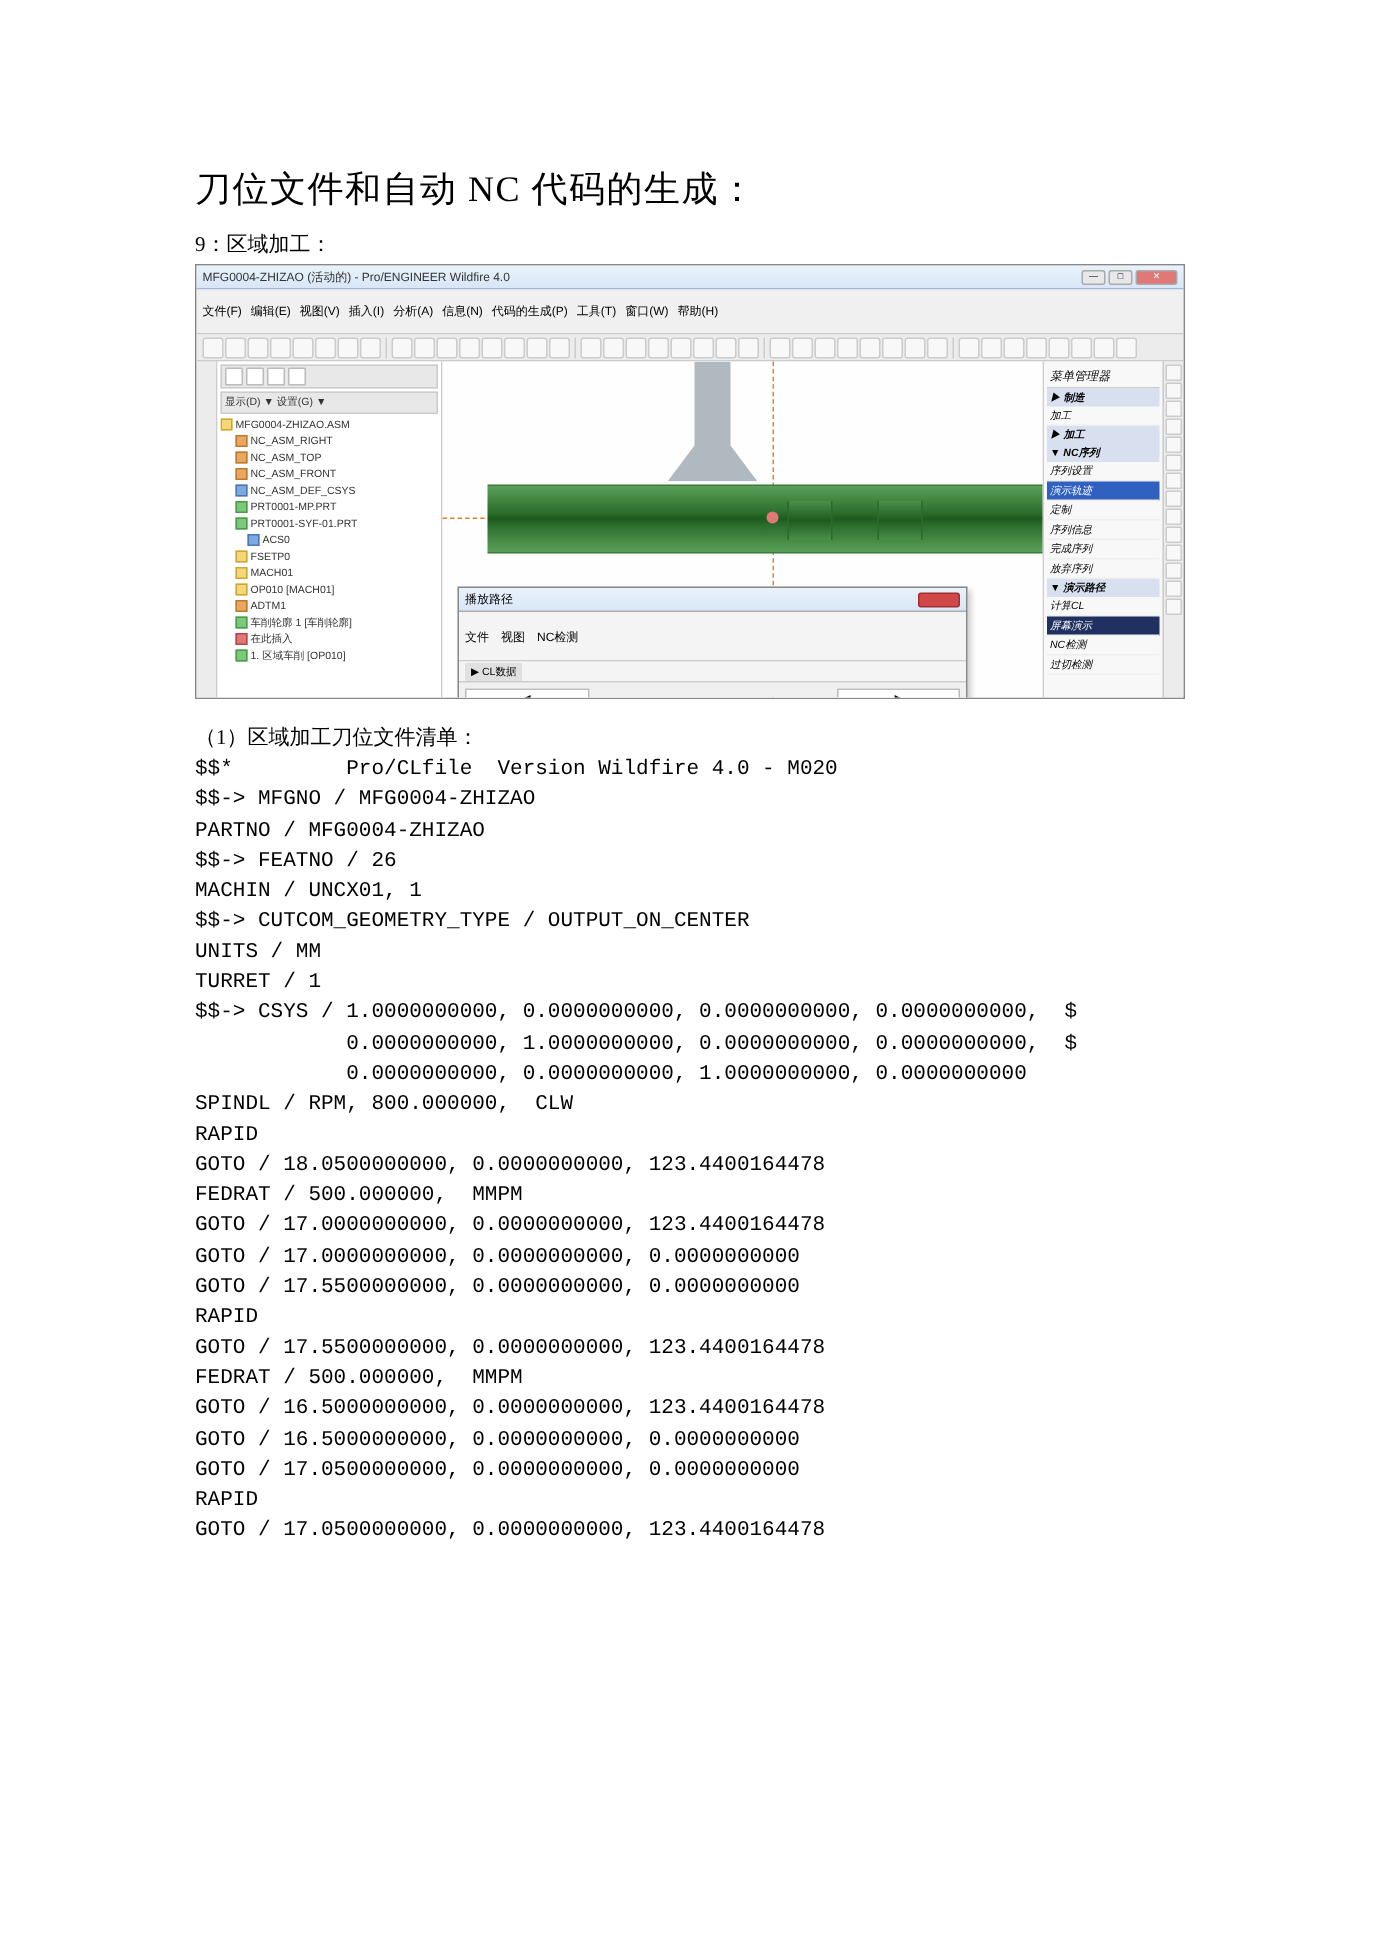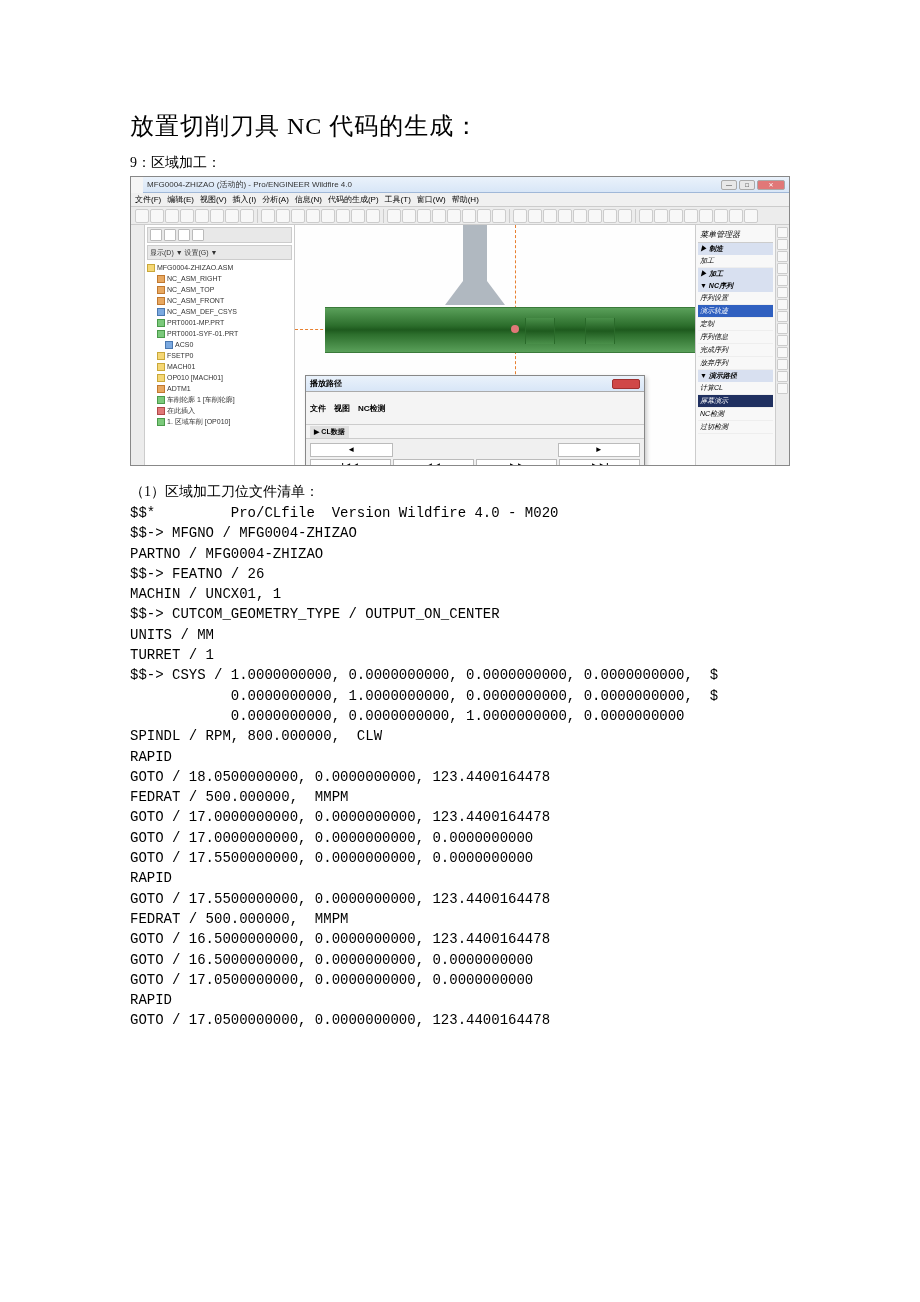--- a/index.html
+++ b/index.html
@@ -34,28 +34,27 @@
       margin-bottom: 6px;
     }
     .ss-titlebar {
       height: 16px;
       background: linear-gradient(#eaf2fb, #d8e6f7);
       display: flex;
       align-items: center;
       padding: 0 4px;
       border-bottom: 1px solid #a0b8d8;
       justify-content: space-between;
-      margin-left: 12px;
     }
     .ss-titlebar .title { font-size: 8px; color: #333; }
     .ss-winbtns { display:flex; gap:2px; }
     .ss-winbtn { width:16px; height:10px; background:#e8e8e8; border:1px solid #aaa; border-radius:2px; font-size:6px; text-align:center; line-height:8px; }
     .ss-winbtn.close { background:#e07878; color:#fff; width:28px; }
     .ss-menubar {
-      height: 14px;
+      height: 30px;
       background: #f0f0f0;
       display: flex;
       align-items: center;
       gap: 6px;
       padding: 0 4px;
       border-bottom: 1px solid #ccc;
       font-size: 8px;
     }
     .ss-toolbar {
       height: 18px;
@@ -120,21 +119,20 @@
     .axis-v { position:absolute; top:0; bottom:0; left:220px; border-left:1px dashed #e88030; }
     .orig-mark { position:absolute; left:216px; top:100px; width:8px; height:8px; background:#e07878; border-radius:50%; }
     .play-panel {
       position:absolute;
       left: 10px; top: 150px;
       width: 340px; height: 110px;
       background: #f0f0f0;
       border: 1px solid #888;
       box-shadow: 2px 2px 4px rgba(0,0,0,0.2);
       font-size: 8px;
-      font-weight: bold;
     }
     .pp-title {
       height:16px; background:linear-gradient(#eaf2fb,#d8e6f7);
       display:flex; align-items:center; justify-content:space-between;
       padding:0 4px; border-bottom:1px solid #aaa;
     }
     .pp-close { width:28px; height:10px; background:#d04848; border:1px solid #a03030; border-radius:2px; }
     .pp-menu { height:14px; background:#f4f4f4; border-bottom:1px solid #ccc; padding:16px 4px; display:flex; gap:8px; align-items:center; }
     .pp-btn-bar { height:14px; background:#f4f4f4; border-bottom:1px solid #ccc; padding:0 4px; display:flex; align-items:center; }
     .pp-section-label { font-size:7px; padding:1px 4px; background:#e0e0e0; }
@@ -166,21 +164,21 @@
     .code-block {
       font-family: "Courier New", monospace;
       font-size: 14px;
       line-height: 1.45;
       white-space: pre;
     }
   </style>
 </head>
 <body>
 
-<h1>放置切削刀具 NC 代码的生成：</h1>
+<h1>刀位文件和自动 NC 代码的生成：</h1>
 <div class="subheading">9：区域加工：</div>
 
 <div class="screenshot">
   <div class="ss-titlebar">
     <span class="title">MFG0004-ZHIZAO (活动的) - Pro/ENGINEER Wildfire 4.0</span>
     <div class="ss-winbtns">
       <span class="ss-winbtn">—</span>
       <span class="ss-winbtn">□</span>
       <span class="ss-winbtn close">✕</span>
     </div>

